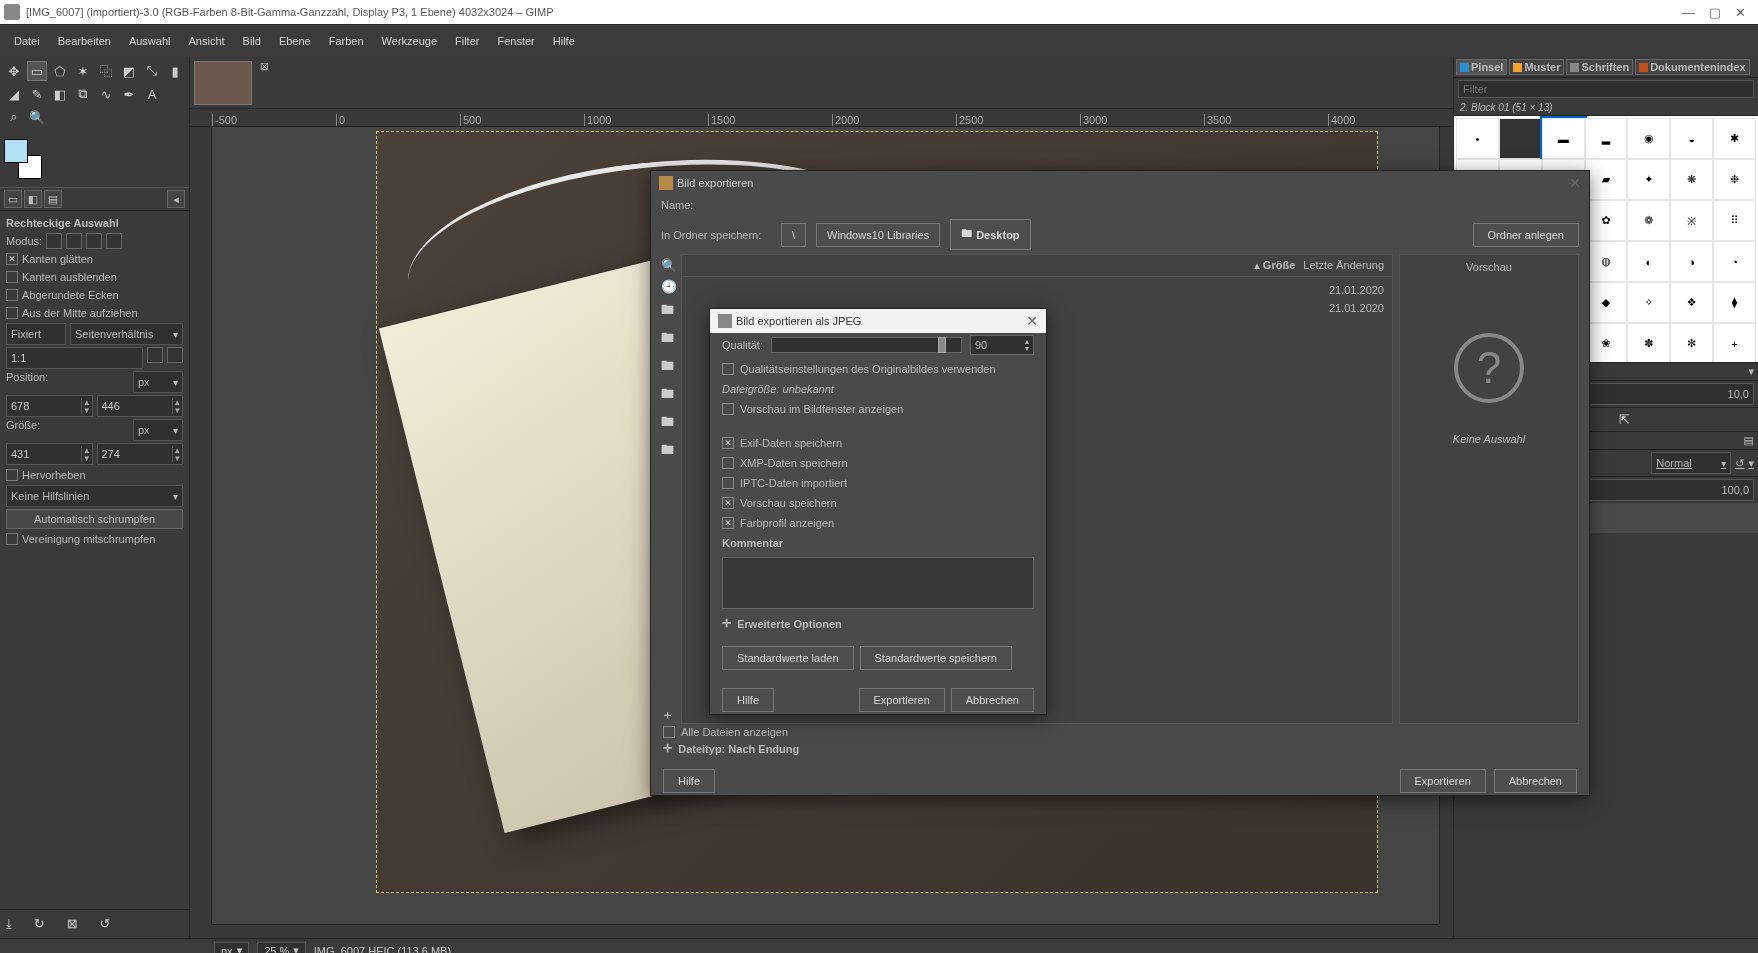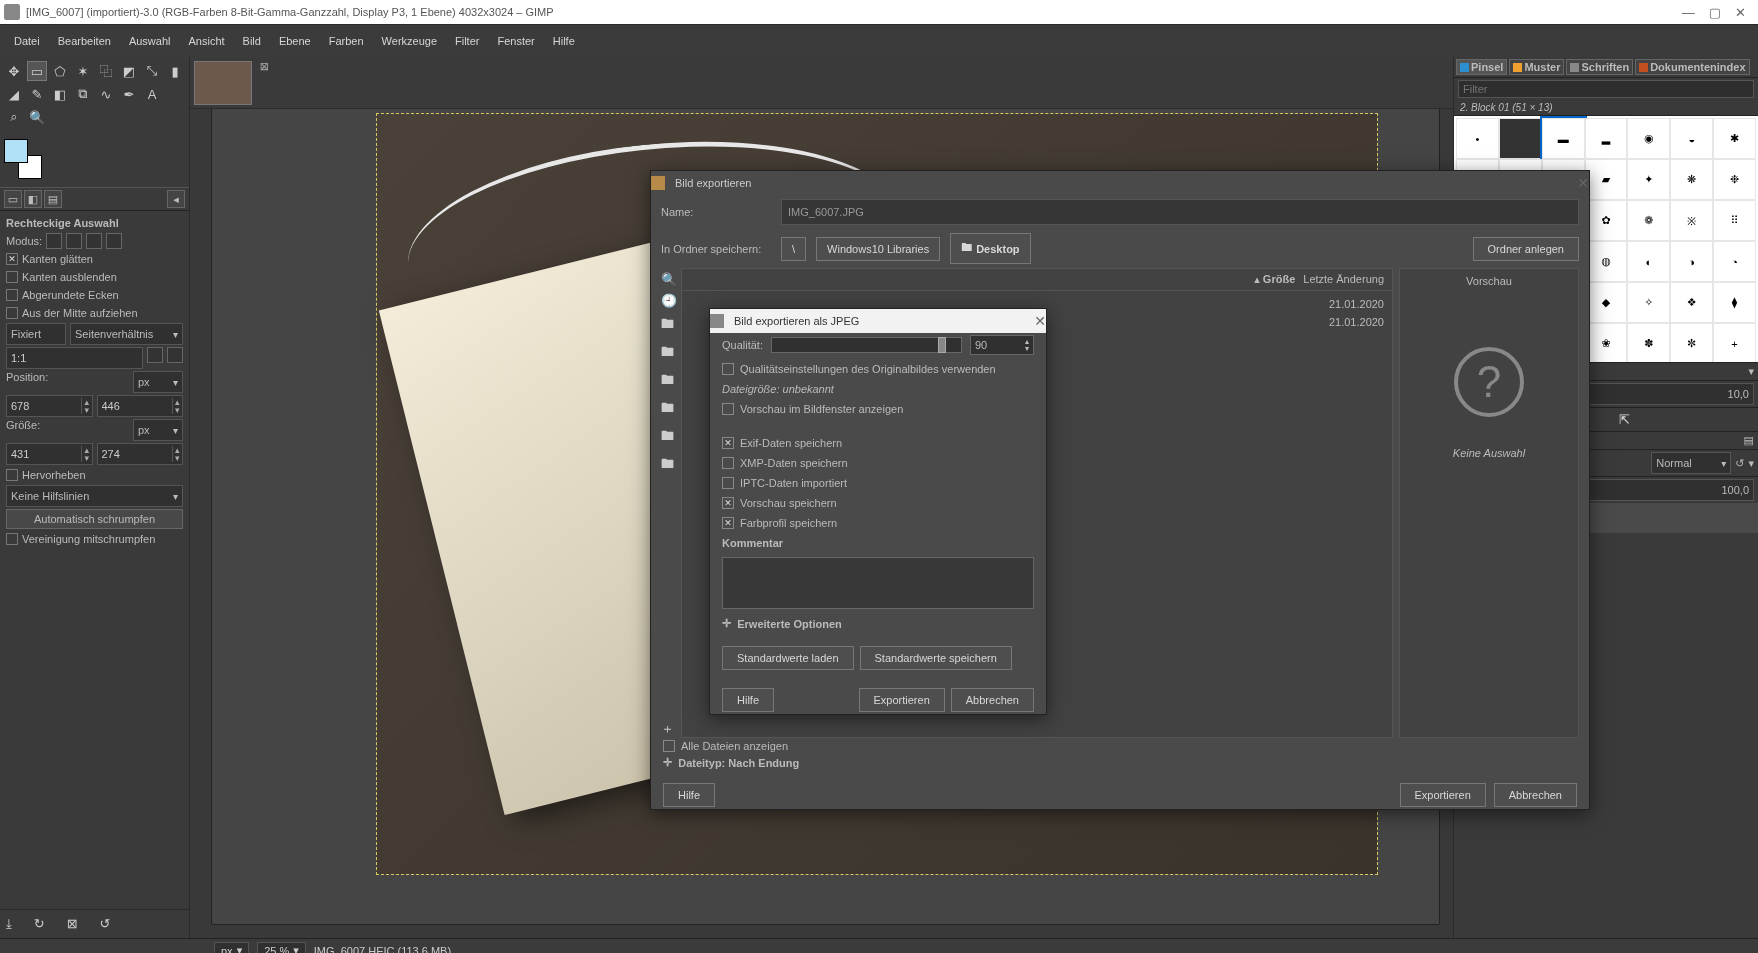--- a/index.html
+++ b/index.html
@@ -73,31 +73,31 @@
   .right-tabs .sw4{background:#c05020;}
   .brush-name{padding:2px 6px;font-style:italic;font-size:10px;border-bottom:1px solid #222;}
   .filter-row{padding:2px 4px;}
   .filter-row input{width:100%;background:#2e2e2e;border:1px solid #555;color:#ccc;padding:2px 4px;}
   .brush-grid{display:grid;grid-template-columns:repeat(7,1fr);gap:0;padding:2px 2px;background:#fff;height:246px;overflow:hidden;}
   .brush-grid div{background:#fff;border:1px solid #e6e6e6;display:flex;align-items:center;justify-content:center;color:#000;height:41px;}
   .brush-row{display:flex;align-items:center;padding:2px 4px;gap:2px;border-top:1px solid #222;}
   .spacer{display:flex;justify-content:flex-end;align-items:center;background:#303030;border:1px solid #555;height:22px;padding:0 4px;flex:1;}
   .icon-row{display:flex;gap:28px;padding:4px 8px;border-top:1px solid #222;color:#ddd;}
   .icon-row span{cursor:pointer;font-size:13px;}
-  .mode-bar{display:flex;align-items:center;justify-content:flex-end;gap:4px;padding:2px 4px;border-top:1px solid #222;}
+  .mode-bar{display:flex;align-items:center;justify-content:flex-end;gap:4px;padding:2px 4px;border-top:1px solid #222;text-decoration:underline;}
   .layer-item{display:flex;align-items:center;gap:4px;padding:4px 6px;background:#4a4a4a;}
   .layer-item .th{width:28px;height:22px;background:#6b584a;border:1px solid #888;}
 
   
   .status-bar{height:24px;background:#3b3b3b;border-top:1px solid #222;display:flex;align-items:center;padding:0 6px;gap:8px;color:#ccc;}
   .status-bar .seg{display:flex;align-items:center;gap:4px;border:1px solid #555;padding:1px 6px;background:#303030;}
 
   
   .dialog{position:absolute;background:#4a4a4a;border:1px solid #222;box-shadow:0 4px 18px rgba(0,0,0,.5);}
-  .dialog .dlg-title{background:#f2f2f2;color:#333;padding:4px 0;display:flex;align-items:center;gap:10px;}
+  .dialog .dlg-title{background:#f2f2f2;color:#333;padding:4px 8px;display:flex;align-items:center;gap:4px;}
   .dialog.dark .dlg-title{background:#4a4a4a;color:#ccc;}
   .dlg-title .dlg-ico{width:14px;height:14px;background:#b88a4a;}
   .dlg-title .dlg-x{margin-left:auto;cursor:pointer;color:#666;font-size:14px;}
   .dlg-body{padding:2px 12px;display:flex;flex-direction:column;gap:8px;}
   .chk-row{display:flex;align-items:center;gap:6px;}
   .chk-row .chk{width:12px;height:12px;border:1px solid #888;display:inline-flex;align-items:center;justify-content:center;}
   .chk-row .chk.x::after{content:"✕";color:#ddd;font-size:9px;}
   .d-btn{background:#4e4e4e;border:1px solid #777;padding:5px 14px;color:#d8d8d8;cursor:pointer;}
   .q-row{display:flex;align-items:center;gap:8px;}
   .q-slider{flex:1;height:16px;background:#303030;border:1px solid #666;position:relative;}
@@ -277,20 +277,32 @@
       <span>⊠</span>
       <span>↺</span>
     </div>
   </div>
 
   <div class="canvas-col">
     <div class="image-tabs">
       <div class="image-tab">
           <span class="x">⊠</span>
         </div>
+    </div>
+    <div class="ruler-h">
+      <span>-500</span>
+      <span>0</span>
+      <span>500</span>
+      <span>1000</span>
+      <span>1500</span>
+      <span>2000</span>
+      <span>2500</span>
+      <span>3000</span>
+      <span>3500</span>
+      <span>4000</span>
     </div>
     <div class="canvas-body">
       <div class="ruler-v"></div>
       <div class="canvas-area">
         <div class="canvas-img">
           <div class="cable"></div>
           <div class="paper"></div>
         </div>
       </div>
       <div class="vscroll"></div>
@@ -414,21 +426,20 @@
 </div>
 
 <div class="dialog dark export-dlg">
   <div class="dlg-title">
     <span class="dlg-ico"></span>
     <span>Bild exportieren</span>
     <span class="dlg-x">✕</span>
   </div>
   <div class="export-field-row">
     <span style="width:110px">Name:</span>
-    <input value="IMG_6007.JPG" style="">
   </div>
   <div class="export-field-row">
     <span style="width:110px">In Ordner speichern:</span>
     <span class="path-btn">\</span>
     <span class="path-btn">Windows10 Libraries</span>
     <span class="path-btn">
         <span>🖿</span>
         <b>Desktop</b>
       </span>
     <span style="flex:1"></span>
@@ -518,21 +529,21 @@
     <div class="chk-row">
         <span class="chk"></span>
         <span>IPTC-Daten importiert</span>
       </div>
     <div class="chk-row">
         <span class="chk x"></span>
         <span>Vorschau speichern</span>
       </div>
     <div class="chk-row">
         <span class="chk x"></span>
-        <span>Farbprofil speichern</span>
+        <span>Farbprofil anzeigen</span>
       </div>
     <div style="font-weight:bold">Kommentar</div>
     <div class="comment-box"></div>
     <div class="expand-row">
         <span>✛</span>
         <span>Erweiterte Optionen</span>
       </div>
     <div style="display:flex;gap:6px;margin-top:8px">
       <span class="d-btn">Standardwerte laden</span>
       <span class="d-btn">Standardwerte speichern</span>

